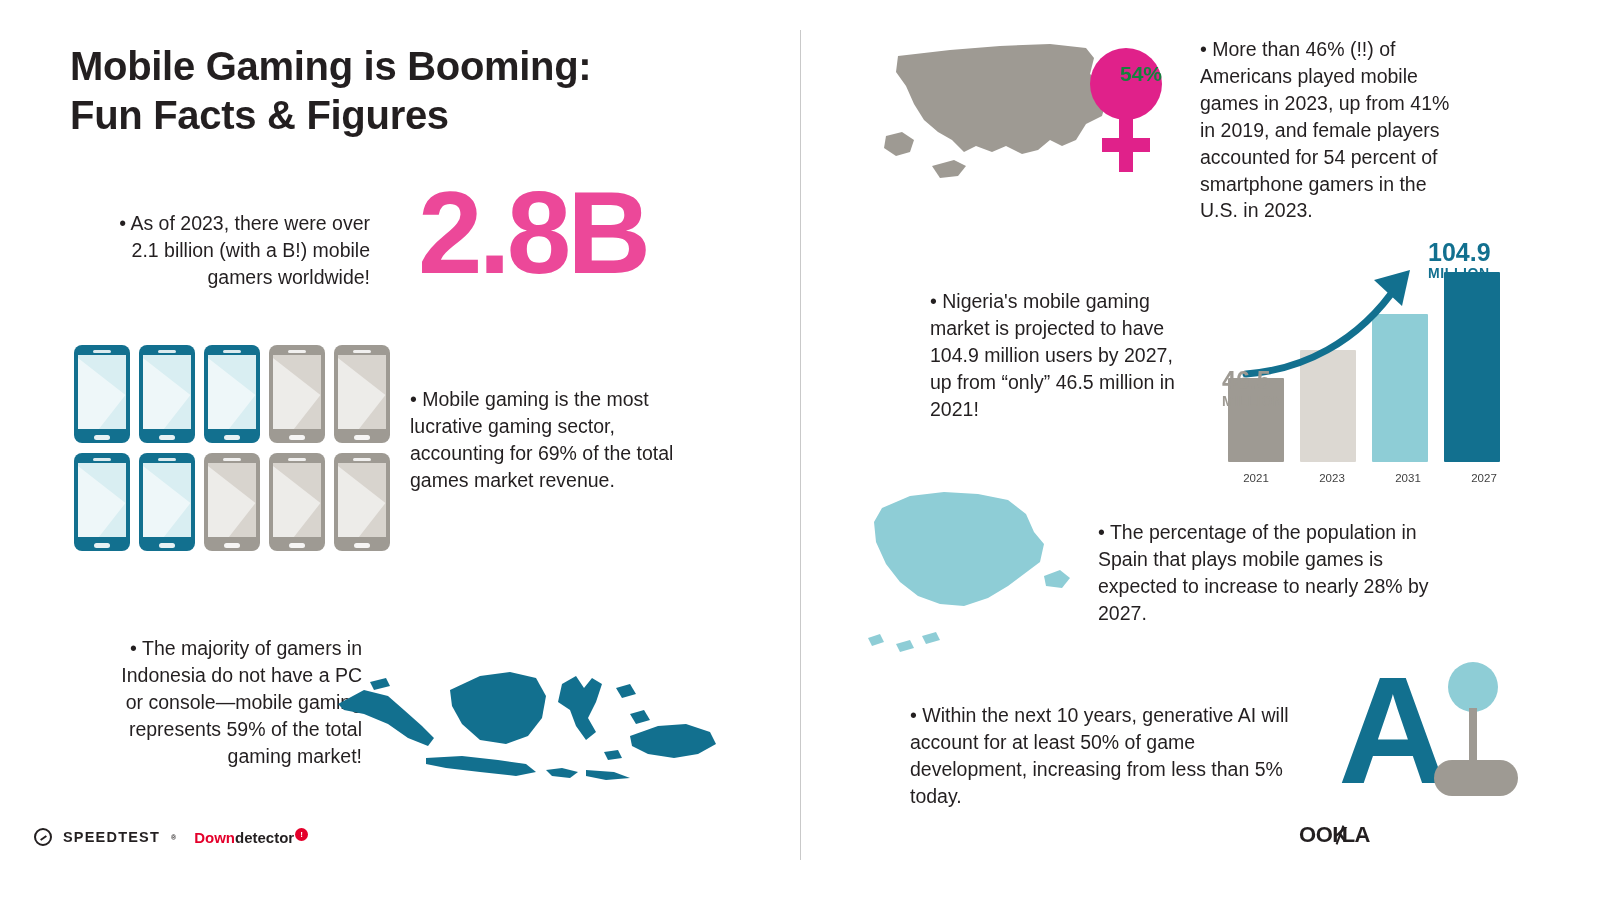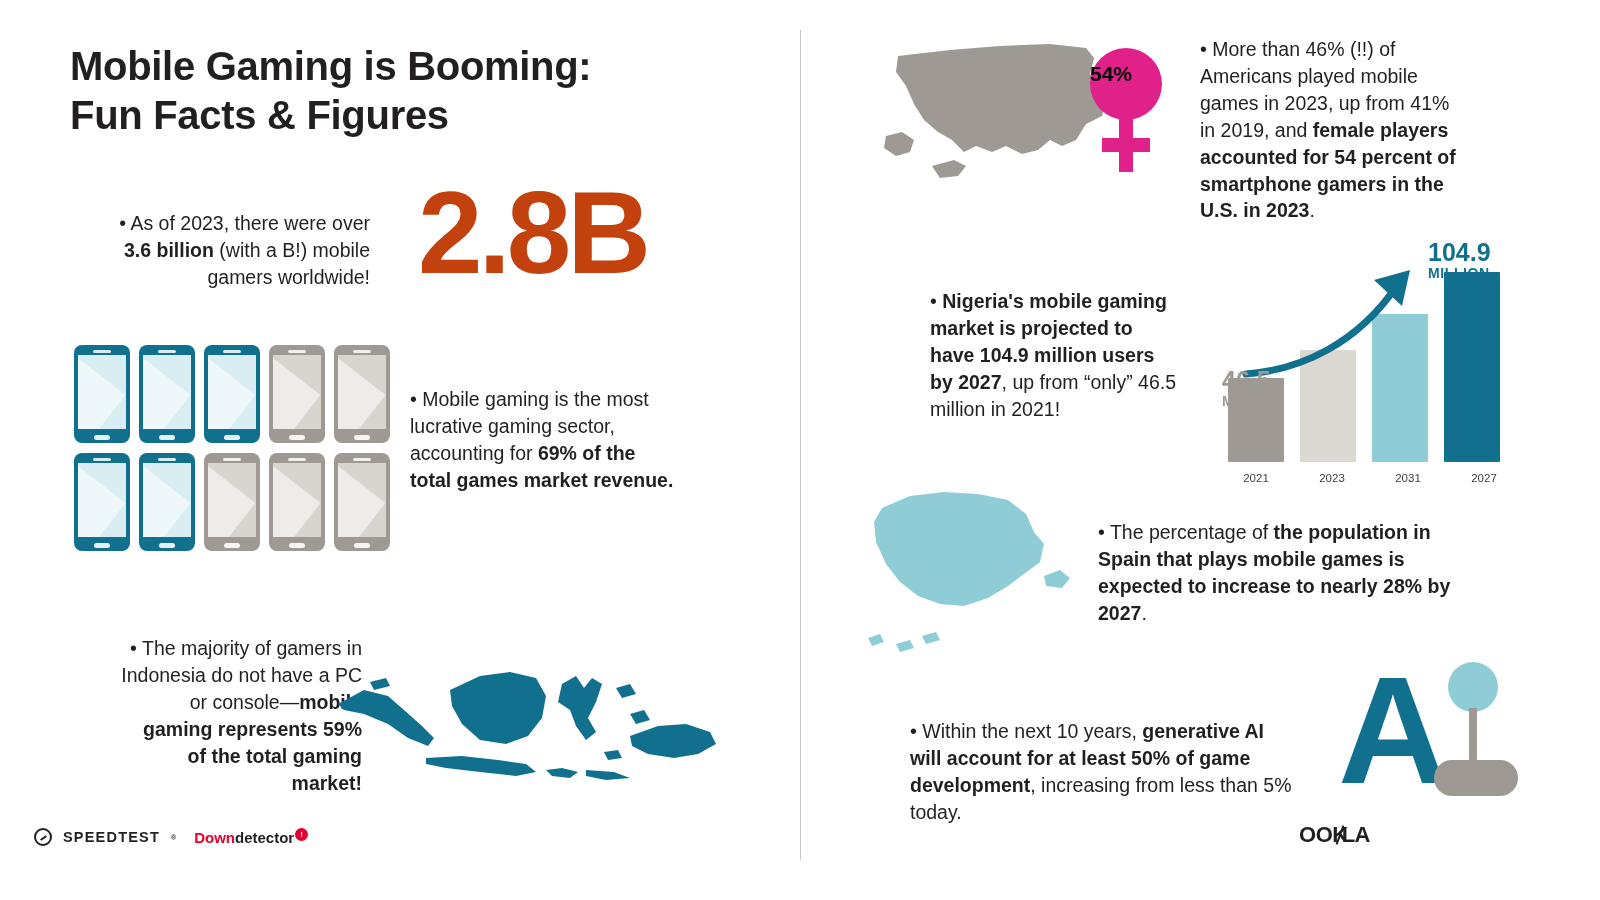--- a/index.html
+++ b/index.html
@@ -43,30 +43,30 @@
     color: #231f20;
   }
 
   .bigstat {
     position: absolute;
     left: 418px;
     top: 175px;
     font-size: 116px;
     font-weight: bold;
     letter-spacing: -4px;
-    color: #c2410c;
+    color: #ec4899;
     line-height: 1;
   }
 
   .bullet {
     font-size: 19.5px;
     line-height: 1.38;
     color: #231f20;
   }
-  .bullet b { font-weight: bold; }
+  .bullet b { font-weight: normal; }
 
   #fact-worldwide {
     position: absolute;
     left: 112px;
     top: 210px;
     width: 258px;
     text-align: right;
   }
 
   #fact-revenue {
@@ -253,22 +253,22 @@
     left: 1090px;
     top: 48px;
     width: 86px;
     height: 130px;
   }
   .female-badge .pct {
     position: absolute;
     left: 0;
     top: 14px;
     width: 72px;
-    text-align: left;
-    color: #000000;
+    text-align: right;
+    color: #15803d;
     font-size: 21px;
     font-weight: bold;
   }
 
   #fact-usa {
     position: absolute;
     left: 1200px;
     top: 36px;
     width: 262px;
   }
@@ -347,21 +347,20 @@
     top: 519px;
     width: 366px;
   }
 
   
   #fact-ai {
     position: absolute;
     left: 910px;
     top: 702px;
     width: 384px;
-    margin-top: 16px;
   }
   .ai-art {
     position: absolute;
     left: 1338px;
     top: 648px;
     width: 180px;
     height: 160px;
   }
   .ai-art .letter {
     position: absolute;
@@ -407,21 +406,21 @@
 
   <div class="divider"></div>
 
   <div class="title">
     Mobile Gaming is Booming:<br>Fun Facts &amp; Figures
   </div>
 
   <div class="bigstat">2.8B</div>
 
   <div class="bullet" id="fact-worldwide">
-    • As of 2023, there were over <b>3.6 billion</b> (with a B!) mobile gamers worldwide!
+    • As of 2023, there were over <b>2.1 billion</b> (with a B!) mobile gamers worldwide!
   </div>
 
   <div class="phones">
     <div class="phone on">
         <span class="speaker"></span>
         <span class="screen"></span>
         <span class="home"></span>
       </div>
     <div class="phone on">
         <span class="speaker"></span>

